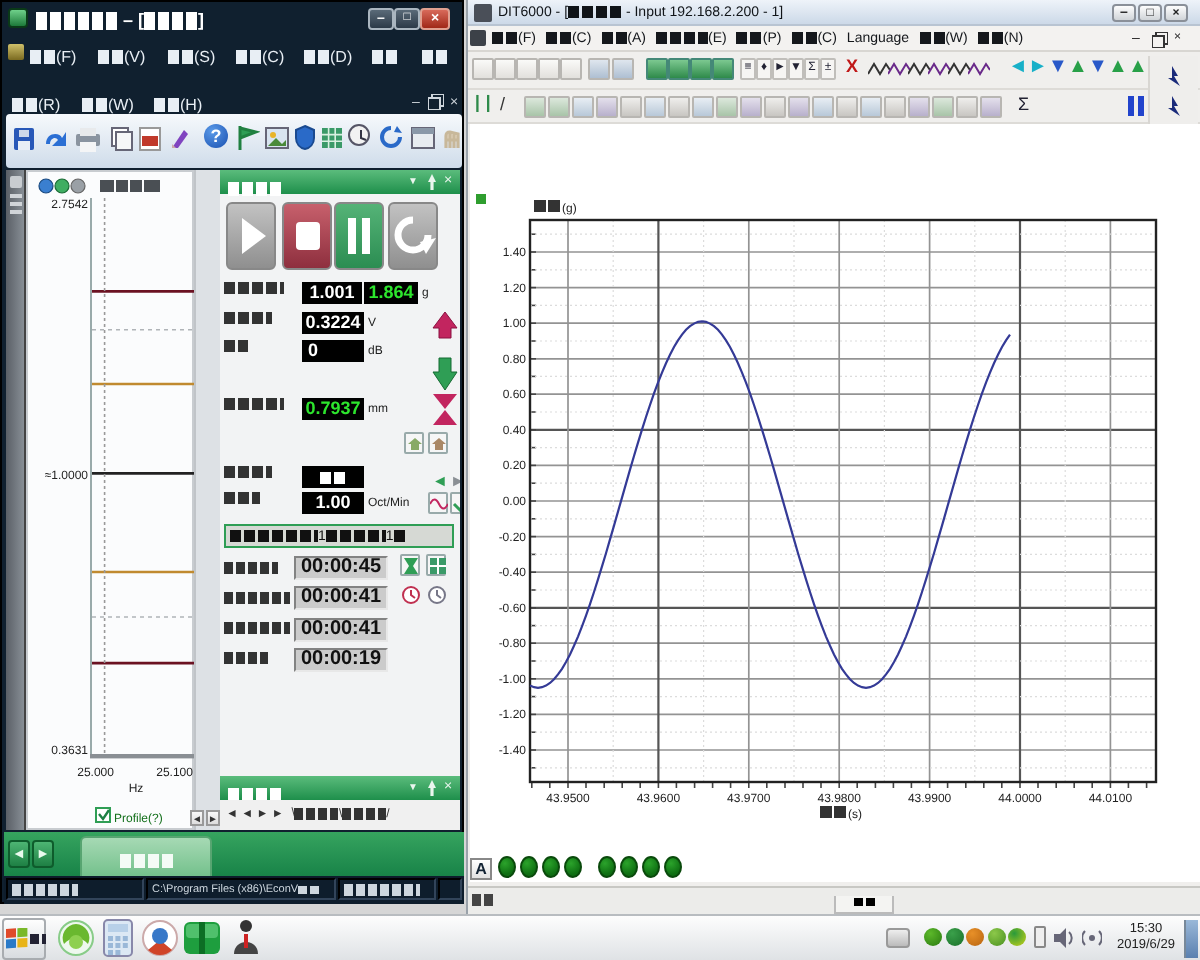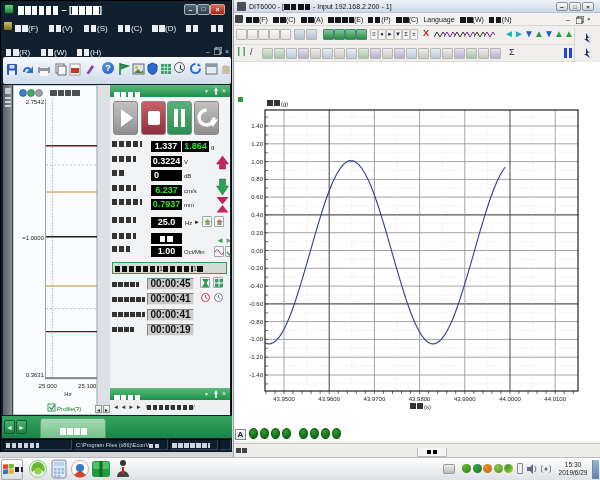--- a/index.html
+++ b/index.html
@@ -462,26 +462,24 @@
             <i style="position:absolute;left:6px;top:7px;width:4px;height:18px;background:#fff"></i>
             <i style="position:absolute;left:13px;top:7px;width:4px;height:18px;background:#fff"></i>
           </span>
     <span class="bb" style="left:84px;background:linear-gradient(#c2c2c2,#8f8f8f)">
             <svg width="23" height="32" style="position:absolute;left:0;top:0">
               <path d="M11.5 8 A7.5 7.5 0 1 0 19 15.5" fill="none" stroke="#fff" stroke-width="3.5"></path>
               <path d="M15 19 L23 17 L18 25 Z" fill="#fff"></path>
             </svg>
           </span>
 
-    <div class="vrow" style="top:56px"><i class="z z7" style="width:30px;color:#333"></i><span class="vbox" style="left:39px;top:0;width:30px">1.337</span><span class="vbox grn" style="left:70px;top:0;width:27px">1.864</span><span class="unit" style="left:99px;top:3px">g</span></div>
+    <div class="vrow" style="top:56px"><i class="z z7" style="width:30px;color:#333"></i><span class="vbox" style="left:39px;top:0;width:30px">1.001</span><span class="vbox grn" style="left:70px;top:0;width:27px">1.864</span><span class="unit" style="left:99px;top:3px">g</span></div>
     <div class="vrow" style="top:71px"><i class="z z7" style="width:24px;color:#333"></i><span class="vbox" style="left:39px;top:0;width:31px">0.3224</span><span class="unit" style="left:72px;top:3px">V</span></div>
     <div class="vrow" style="top:85px"><i class="z z7" style="width:12px;color:#333"></i><span class="vbox" style="left:39px;top:0;width:31px;text-align:left;padding-left:3px">0</span><span class="unit" style="left:72px;top:3px">dB</span></div>
-    <div class="vrow" style="top:100px"><i class="z z7" style="width:24px;color:#333"></i><span class="vbox grn" style="left:39px;top:0;width:31px">6.237</span><span class="unit" style="left:72px;top:3px">cm/s</span></div>
     <div class="vrow" style="top:114px"><i class="z z7" style="width:30px;color:#333"></i><span class="vbox grn" style="left:39px;top:0;width:31px">0.7937</span><span class="unit" style="left:72px;top:3px">mm</span></div>
-    <div class="vrow" style="top:132px"><i class="z z7" style="width:24px;color:#333"></i><span class="vbox" style="left:39px;top:0;width:31px">25.0</span><span class="unit" style="left:73px;top:3px">Hz</span><span class="a" style="left:82px;top:2px;font-size:6px;color:#111">►◄</span></div>
     <div class="vrow" style="top:148px"><i class="z z7" style="width:24px;color:#333"></i><span class="vbox" style="left:39px;top:0;width:31px"><i class="z z7" style="width:13px;color:#fff"></i></span></div>
     <div class="vrow" style="top:161px"><i class="z z7" style="width:18px;color:#333"></i><span class="vbox" style="left:39px;top:0;width:31px">1.00</span><span class="unit" style="left:72px;top:3px">Oct/Min</span></div>
 
     <svg class="a" style="left:105px;top:68px" width="15" height="62">
             <path d="M7.5 3 L13.5 11 L10.5 11 L10.5 16 L4.5 16 L4.5 11 L1.5 11 Z" fill="#c2255f" stroke="#8a1040" stroke-width=".5"></path>
             <path d="M7.5 42 L13.5 33 L10.5 33 L10.5 26 L4.5 26 L4.5 33 L1.5 33 Z" fill="#2f9e55" stroke="#156a32" stroke-width=".5"></path>
             <path d="M1.5 44 L13.5 44 L7.5 51.5 Z" fill="#c2255f"></path>
             <path d="M1.5 59.5 L13.5 59.5 L7.5 52 Z" fill="#c2255f"></path>
           </svg>
     <span class="sico" style="left:92px;top:131px"></span>

